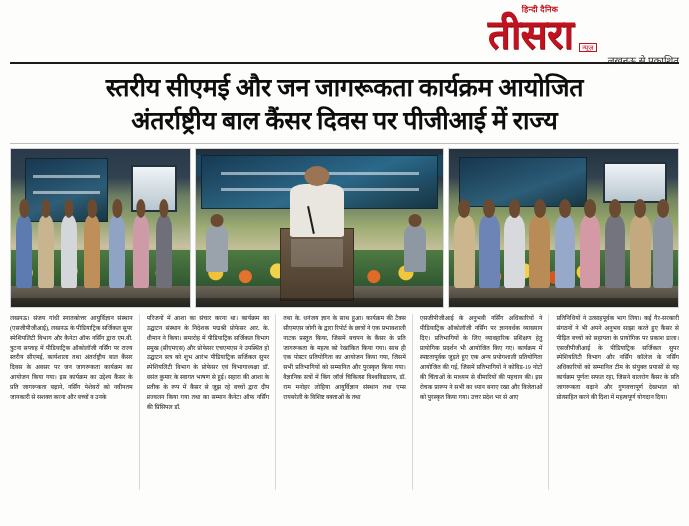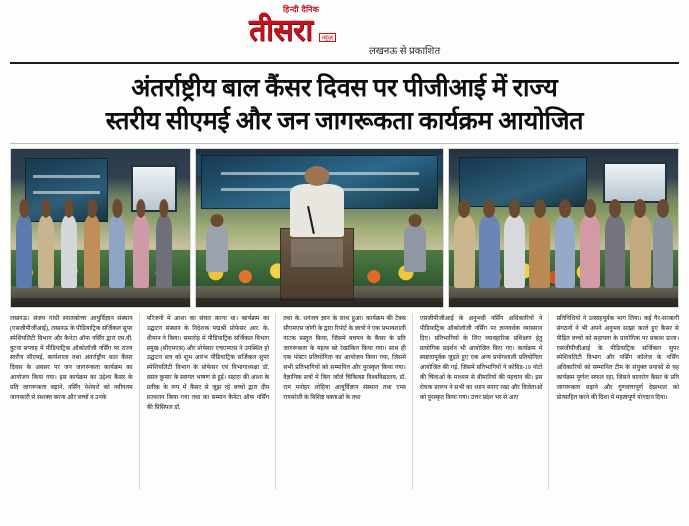--- a/index.html
+++ b/index.html
@@ -16,21 +16,21 @@
   .page {
     position: absolute;
     inset: 0;
     background: #fdfdfb;
     padding: 6px 10px 4px 10px;
   }
   
   .masthead {
     display: flex;
     align-items: flex-start;
-    justify-content: center;
+    justify-content: flex-end;
     border-bottom: 2.5px solid #1b1b1b;
     padding-bottom: 4px;
     height: 58px;
   }
   .brand {
     display: flex;
     flex-direction: column;
     align-items: flex-start;
     line-height: 1;
   }
@@ -42,21 +42,21 @@
     margin-left: 34px;
     margin-bottom: 1px;
   }
   .brand-main {
     display: flex;
     align-items: baseline;
     gap: 6px;
   }
   .brand-word {
     font-family: "Liberation Serif", serif;
-    font-size: 30px;
+    font-size: 40px;
     font-weight: bold;
     color: #c1121f;
     letter-spacing: -0.5px;
     text-shadow: 0.5px 0.5px 0 #7a0b14;
   }
   .brand-sub {
     font-size: 7px;
     color: #c1121f;
     border: 1px solid #c1121f;
     padding: 0 2px;
@@ -245,22 +245,22 @@
       <div class="brand-top">हिन्दी दैनिक</div>
       <div class="brand-main">
         <span class="brand-word">तीसरा</span>
         <span class="brand-sub">न्यूज़</span>
       </div>
       <div class="brand-tag">लखनऊ से प्रकाशित</div>
     </div>
   </div>
 
   <div class="headline">
+    <div>स्तरीय सीएमई और जन जागरूकता कार्यक्रम आयोजित</div>
     <div>अंतर्राष्ट्रीय बाल कैंसर दिवस पर पीजीआई में राज्य</div>
-    <div>स्तरीय सीएमई और जन जागरूकता कार्यक्रम आयोजित</div>
   </div>
 
   <div class="rule-thin"></div>
 
   <div class="photo-row">
 
     <div class="photo left">
       <div class="scene"></div>
       <div class="backdrop">
           <div class="bl" style="top:26%"></div>

